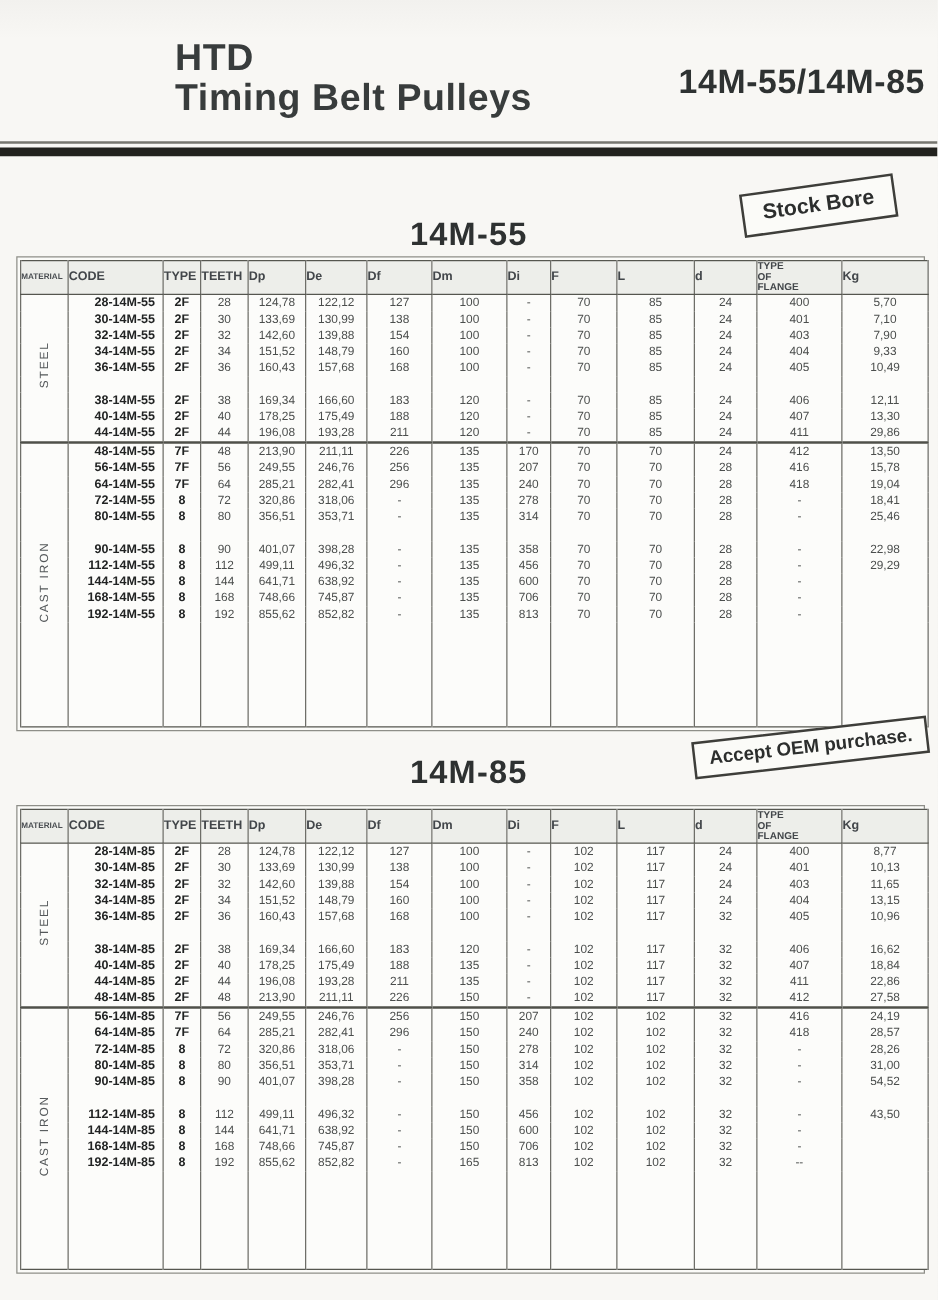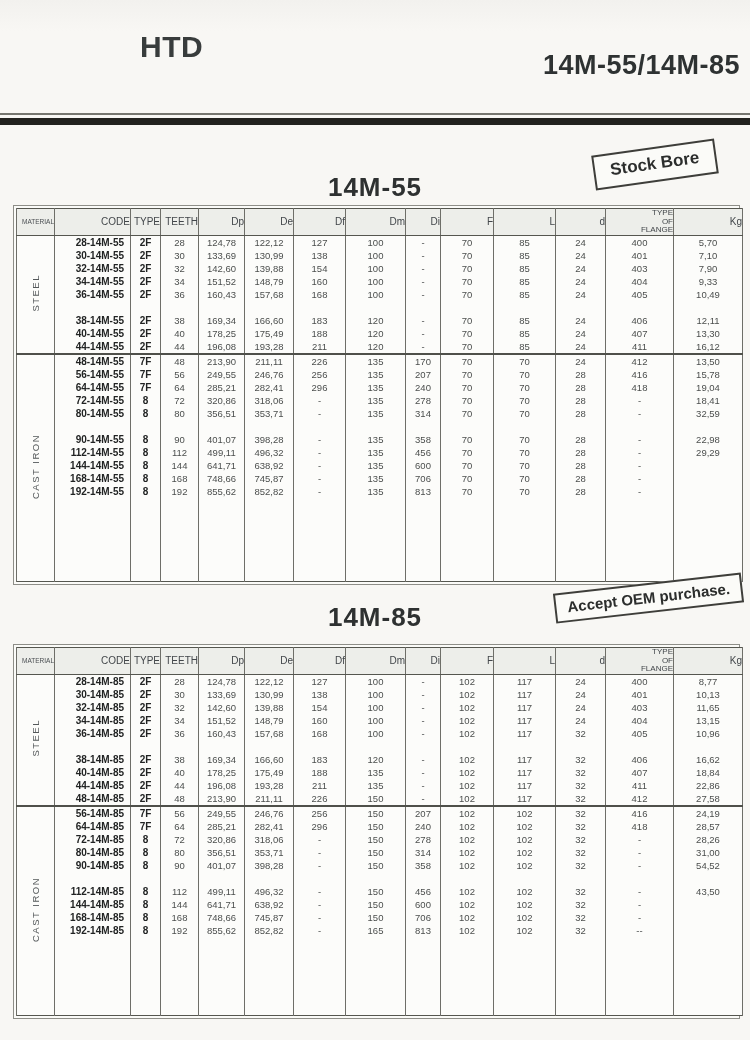--- a/index.html
+++ b/index.html
@@ -46,22 +46,22 @@
   .table-wrap {
     position:absolute; left:13px; width:727px;
     border:1px solid #8e8e88; padding:2px; background:#fbfbf8;
   }
   #wrap-0 { top:205px; }
   #wrap-1 { top:644px; }
   table { border-collapse:collapse; table-layout:fixed; width:100%; border:1px solid #55564f; background:#fcfcfa; }
   th, td { border-left:1px solid #6e6e68; border-right:1px solid #6e6e68; overflow:hidden; }
   thead th {
     background:#edeeea; border-bottom:1.5px solid #55564f;
-    font-weight:normal; color:#42464a; font-size:10px; height:16px;
-    text-align:right; vertical-align:middle;
+    font-weight:bold; color:#42464a; font-size:10px; height:16px;
+    text-align:left; vertical-align:middle;
   }
   th.h-material { font-size:6.5px; letter-spacing:0; color:#4a4e52; }
   th.h-flange { font-size:8px; line-height:8.5px; white-space:pre-line; }
   tbody td { height:13px; font-size:9.5px; line-height:13px; text-align:center; color:#4b4e4d; white-space:nowrap; }
   td.c-code { text-align:right; padding-right:6px; font-weight:bold; font-size:10px; color:#212323; }
   td.c-type { font-weight:bold; font-size:10px; color:#212323;margin-top:10px; }
   td.m-cell { vertical-align:middle; text-align:center; background:#fcfcfa; }
   .m-label {
     display:inline-block; writing-mode:vertical-rl; transform:rotate(180deg);
     font-size:9.5px; letter-spacing:1.5px; color:#54585a;
@@ -71,20 +71,21 @@
   #table-0 tr.filler td { height:84px; }
   #table-1 tr.filler td { height:79px; }
 </style>
 </head>
 <body>
 
 <div class="page">
 
   <div class="title-block">
     <div class="title-l1">HTD</div>
+    <div class="title-l2">Timing Belt Pulleys</div>
   </div>
   <div class="model-range">14M-55/14M-85</div>
 
   <div class="rule-thin"></div>
   <div class="rule-thick"></div>
 
   <div class="badge stock-badge">Stock Bore</div>
 
   <div class="table-title" id="title-0">14M-55</div>
   <div class="table-wrap" id="wrap-0">
@@ -253,21 +254,21 @@
             <td>44</td>
             <td>196,08</td>
             <td>193,28</td>
             <td>211</td>
             <td>120</td>
             <td>-</td>
             <td>70</td>
             <td>85</td>
             <td>24</td>
             <td>411</td>
-            <td>16,12</td>
+            <td>29,86</td>
           </tr>
           <tr class="section-start">
             <td class="m-cell" rowspan="12"><span class="m-label">CAST IRON</span></td>
             <td class="c-code">48-14M-55</td>
             <td class="c-type">7F</td>
             <td>48</td>
             <td>213,90</td>
             <td>211,11</td>
             <td>226</td>
             <td>135</td>
@@ -329,21 +330,21 @@
             <td>80</td>
             <td>356,51</td>
             <td>353,71</td>
             <td>-</td>
             <td>135</td>
             <td>314</td>
             <td>70</td>
             <td>70</td>
             <td>28</td>
             <td>-</td>
-            <td>32,59</td>
+            <td>25,46</td>
           </tr>
           <tr class="gap">
             <td></td>
             <td></td>
             <td></td>
             <td></td>
             <td></td>
             <td></td>
             <td></td>
             <td></td>

